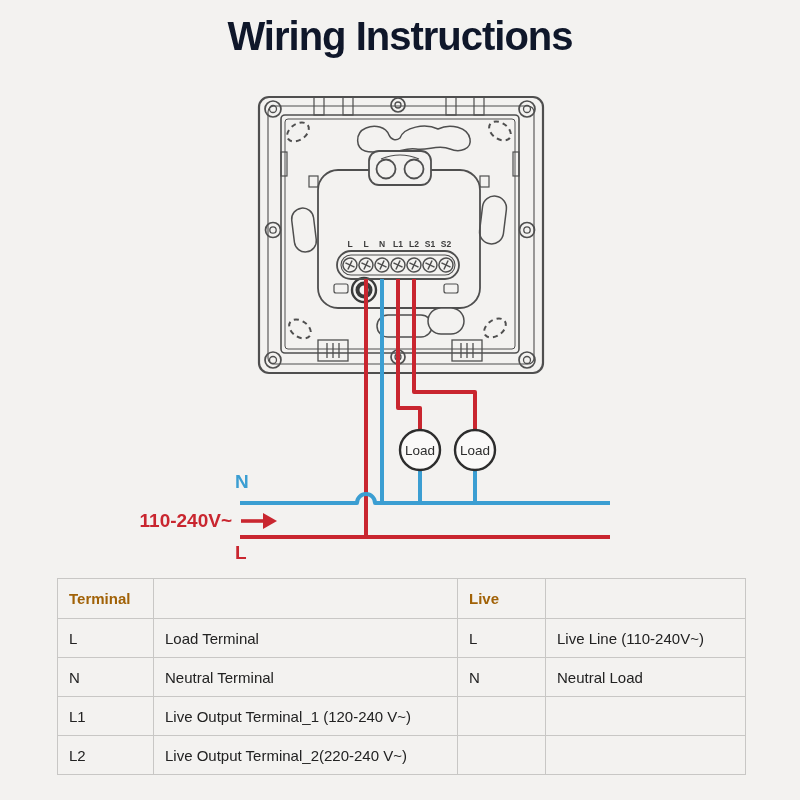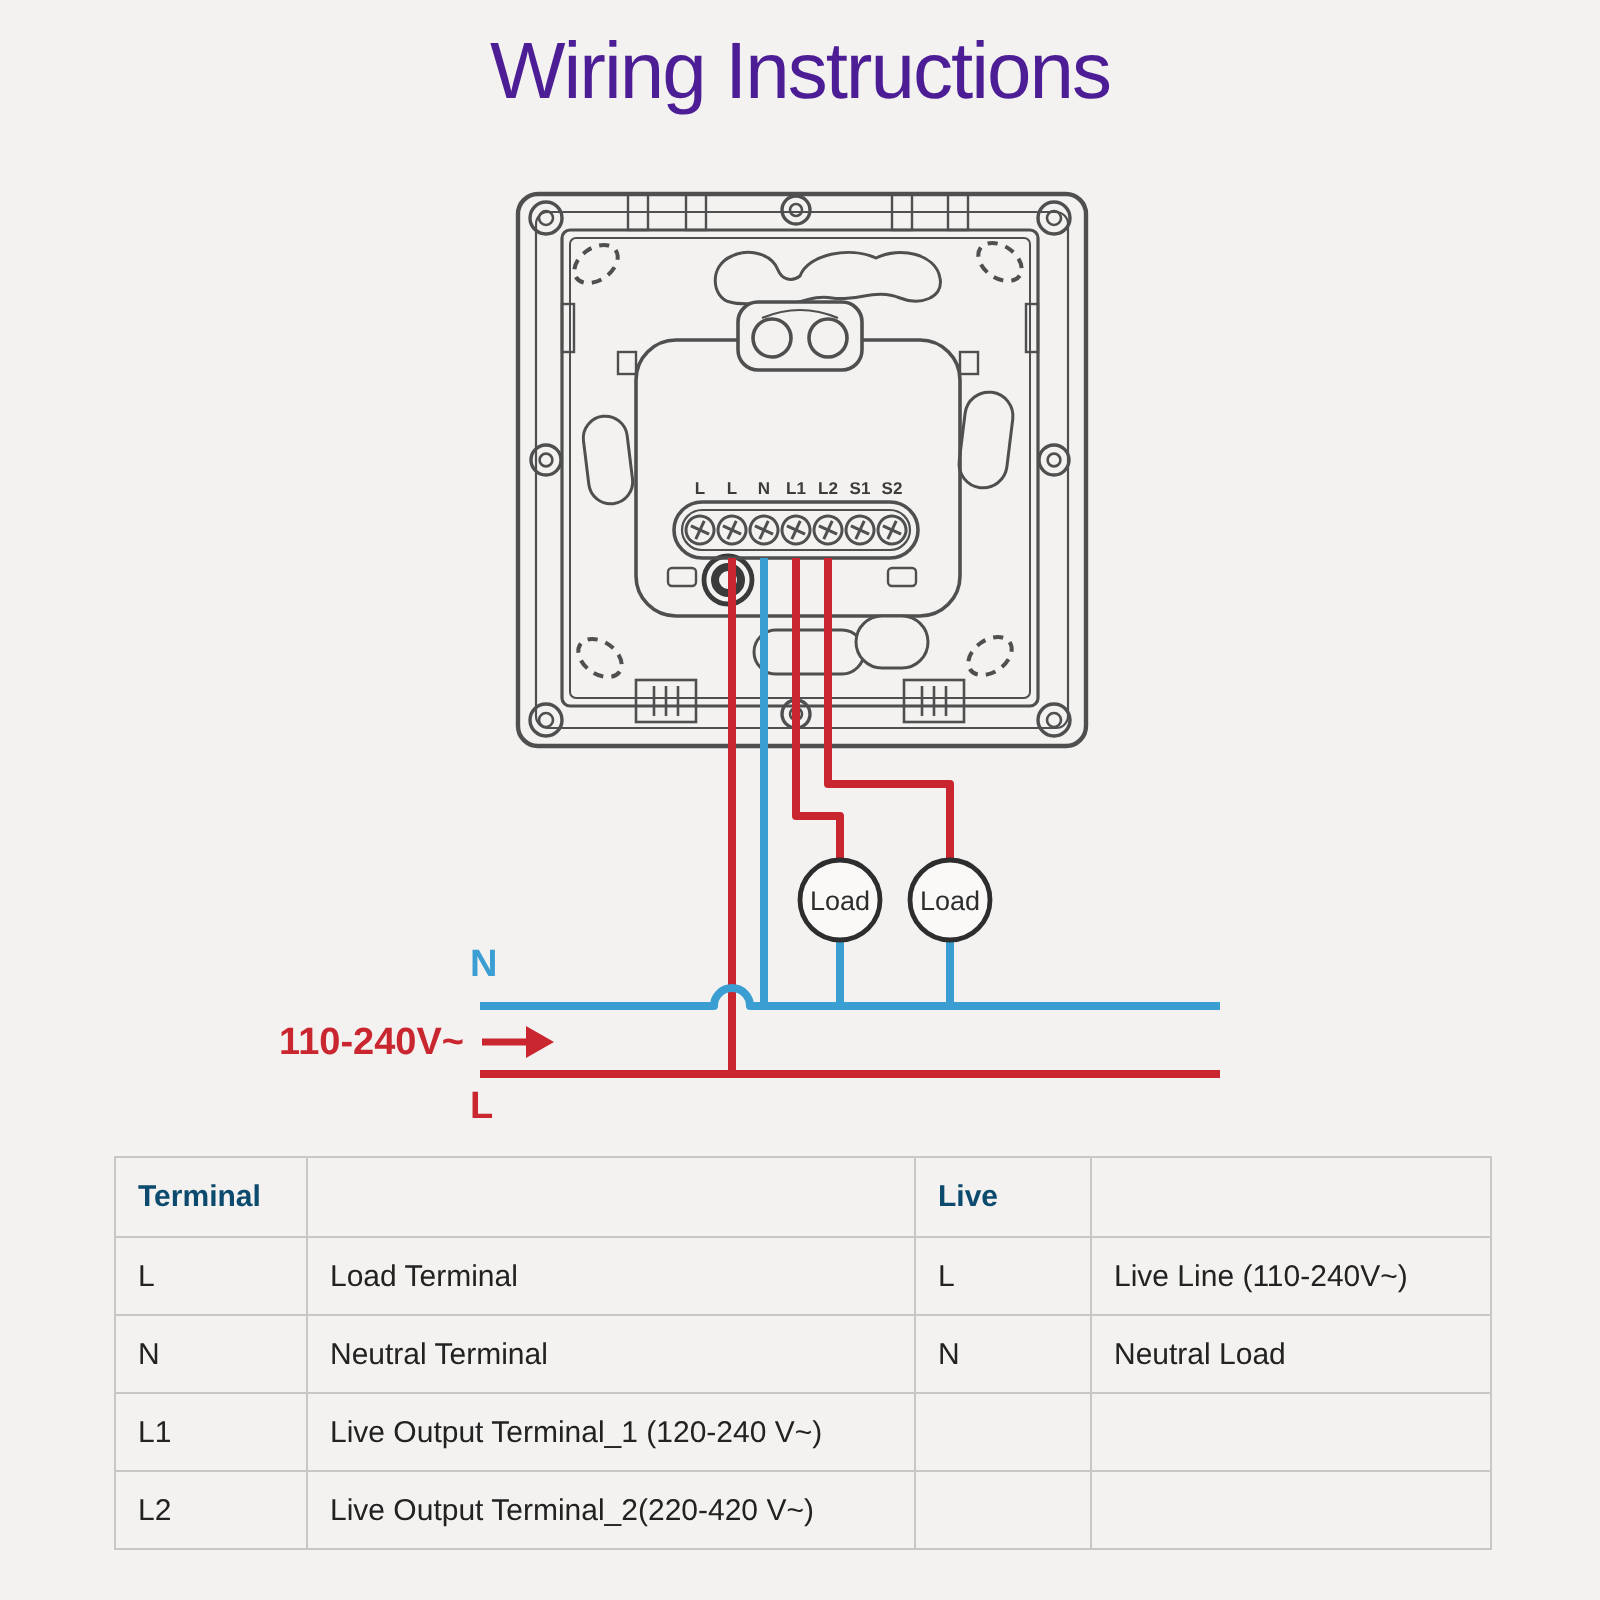--- a/index.html
+++ b/index.html
@@ -3,34 +3,34 @@
 <meta charset="utf-8">
 <style>
   html,body{margin:0;padding:0;}
   body{
     width:800px;height:800px;position:relative;overflow:hidden;
     background:#f3f2f0;
     font-family:"Liberation Sans", sans-serif;
   }
   .page-title{
     position:absolute;top:14px;left:0;width:800px;
-    text-align:center;font-size:40px;font-weight:400;
-    letter-spacing:-1px;color:#4c1d95;
+    text-align:center;font-size:40px;font-weight:700;
+    letter-spacing:-1px;color:#0f172a;
   }
   svg.diagram{position:absolute;top:0;left:0;}
   .table-wrap{position:absolute;top:578px;left:57px;}
   table.spec{
     border-collapse:collapse;table-layout:fixed;width:688px;
     font-size:15px;color:#222;background:transparent;
   }
   table.spec th, table.spec td{
     border:1px solid #c8c7c5;text-align:left;vertical-align:middle;
     padding:0 4px 0 11px;overflow:hidden;white-space:nowrap;
   }
-  table.spec th{height:39px;font-size:15px;font-weight:bold;color:#0c4a6e;}
+  table.spec th{height:39px;font-size:15px;font-weight:bold;color:#a16207;}
   table.spec td{height:38px;font-weight:400;}
 </style>
 </head>
 <body>
 
 <div class="page-title">Wiring Instructions</div>
 
 <svg class="diagram" width="800" height="578" viewBox="0 0 800 578">
 
   <g stroke="#4f4f4f" fill="none" stroke-width="1.5">
@@ -235,19 +235,19 @@
         <td>Neutral Load</td>
       </tr>
       <tr>
         <td>L1</td>
         <td>Live Output Terminal_1 (120-240 V~)</td>
         <td></td>
         <td></td>
       </tr>
       <tr>
         <td>L2</td>
-        <td>Live Output Terminal_2(220-420 V~)</td>
+        <td>Live Output Terminal_2(220-240 V~)</td>
         <td></td>
         <td></td>
       </tr>
     </tbody>
   </table>
 </div>
 
 </body></html>

